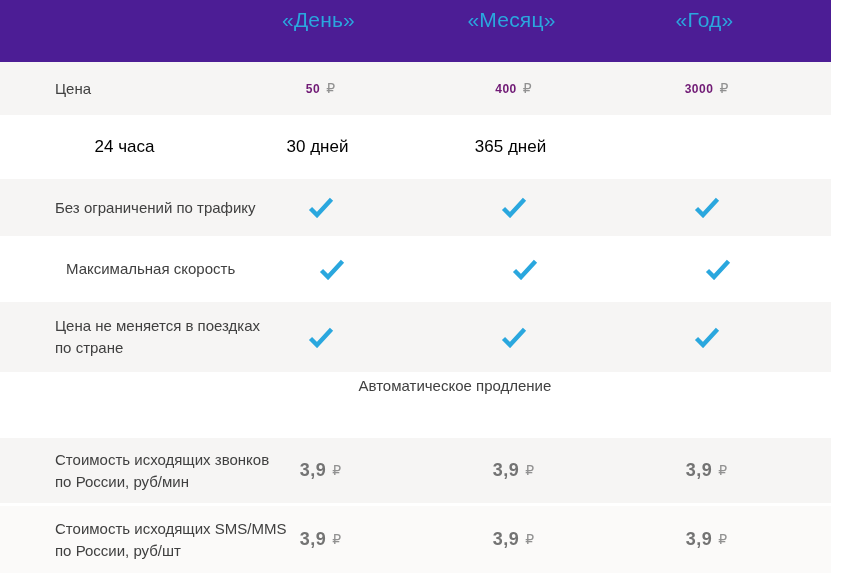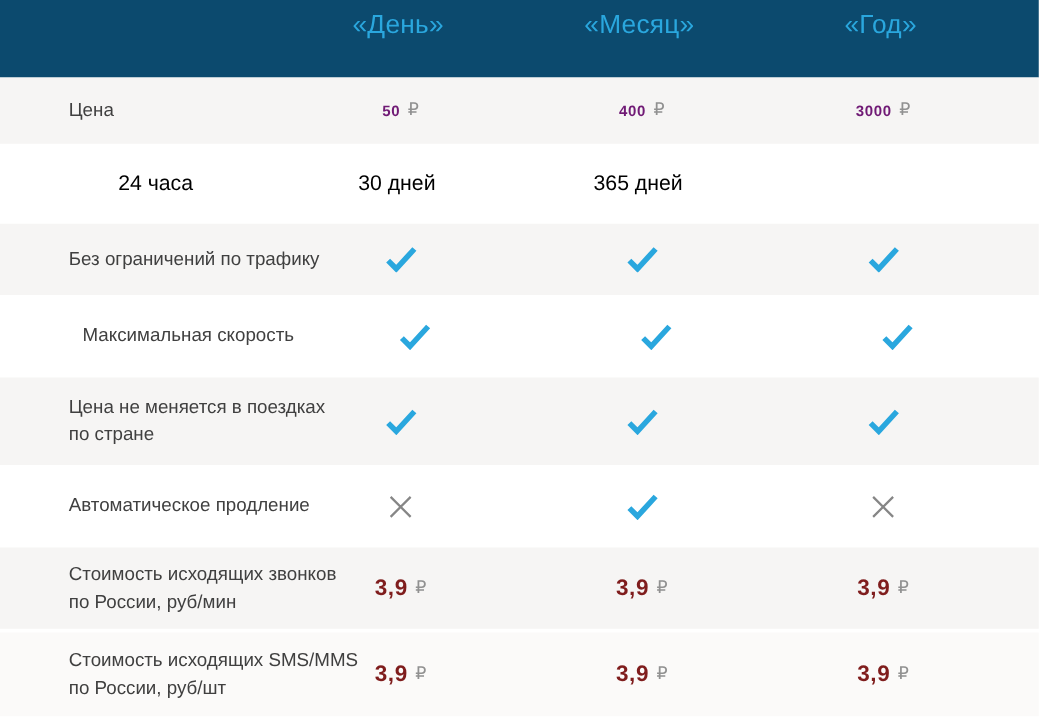--- a/index.html
+++ b/index.html
@@ -40,21 +40,21 @@
     text-align:center;
     display:flex;
     align-items:center;
     justify-content:center;
   }
   
   .header-row{
     height:62px;
     align-items:flex-start;
     padding-top:8px;
-    background:#0c4a6e;
+    background:#4c1d95;
     padding-left:26px;
   }
   .plan-name{
     font-size:21px;
     font-weight:500;
     letter-spacing:.2px;
     color:var(--accent);
     cursor:pointer;
   }
   
@@ -62,42 +62,42 @@
     margin-bottom:3px;
   }
   .row.gray{background:var(--row-gray);}
   .row.white{background:#ffffff;}
   .row.gray-light{background:var(--row-gray-light);}
   .r1{height:53px;}
   .r2{height:58px;}
   .r3{height:57px;}
   .r4{height:60px;margin-left:11px;}
   .r5{height:70px;}
-  .r6{height:60px;}
+  .r6{height:60px;flex-direction:column;}
   .r7{height:65px;}
   .r8{height:67px;}
   .row-label{
     font-size:15px;
     color:#404040;
     line-height:1.45;
     white-space:pre;
   }
   .text-value{
     font-size:17px;
     color:#000000;
   }
   .price .num{
     font-size:12px;
     font-weight:700;
     color:#701a75;
     letter-spacing:.5px;
   }
   .price.small .num{
     font-size:18px;
-    color:#7f1d1d;
+    color:#737373;
   }
   .rub{
     font-family:"DejaVu Sans","Liberation Sans",sans-serif;
     font-size:14px;
     font-weight:400;
     color:var(--currency);
     margin-left:6px;
     position:relative;
     top:-1px;
   }

